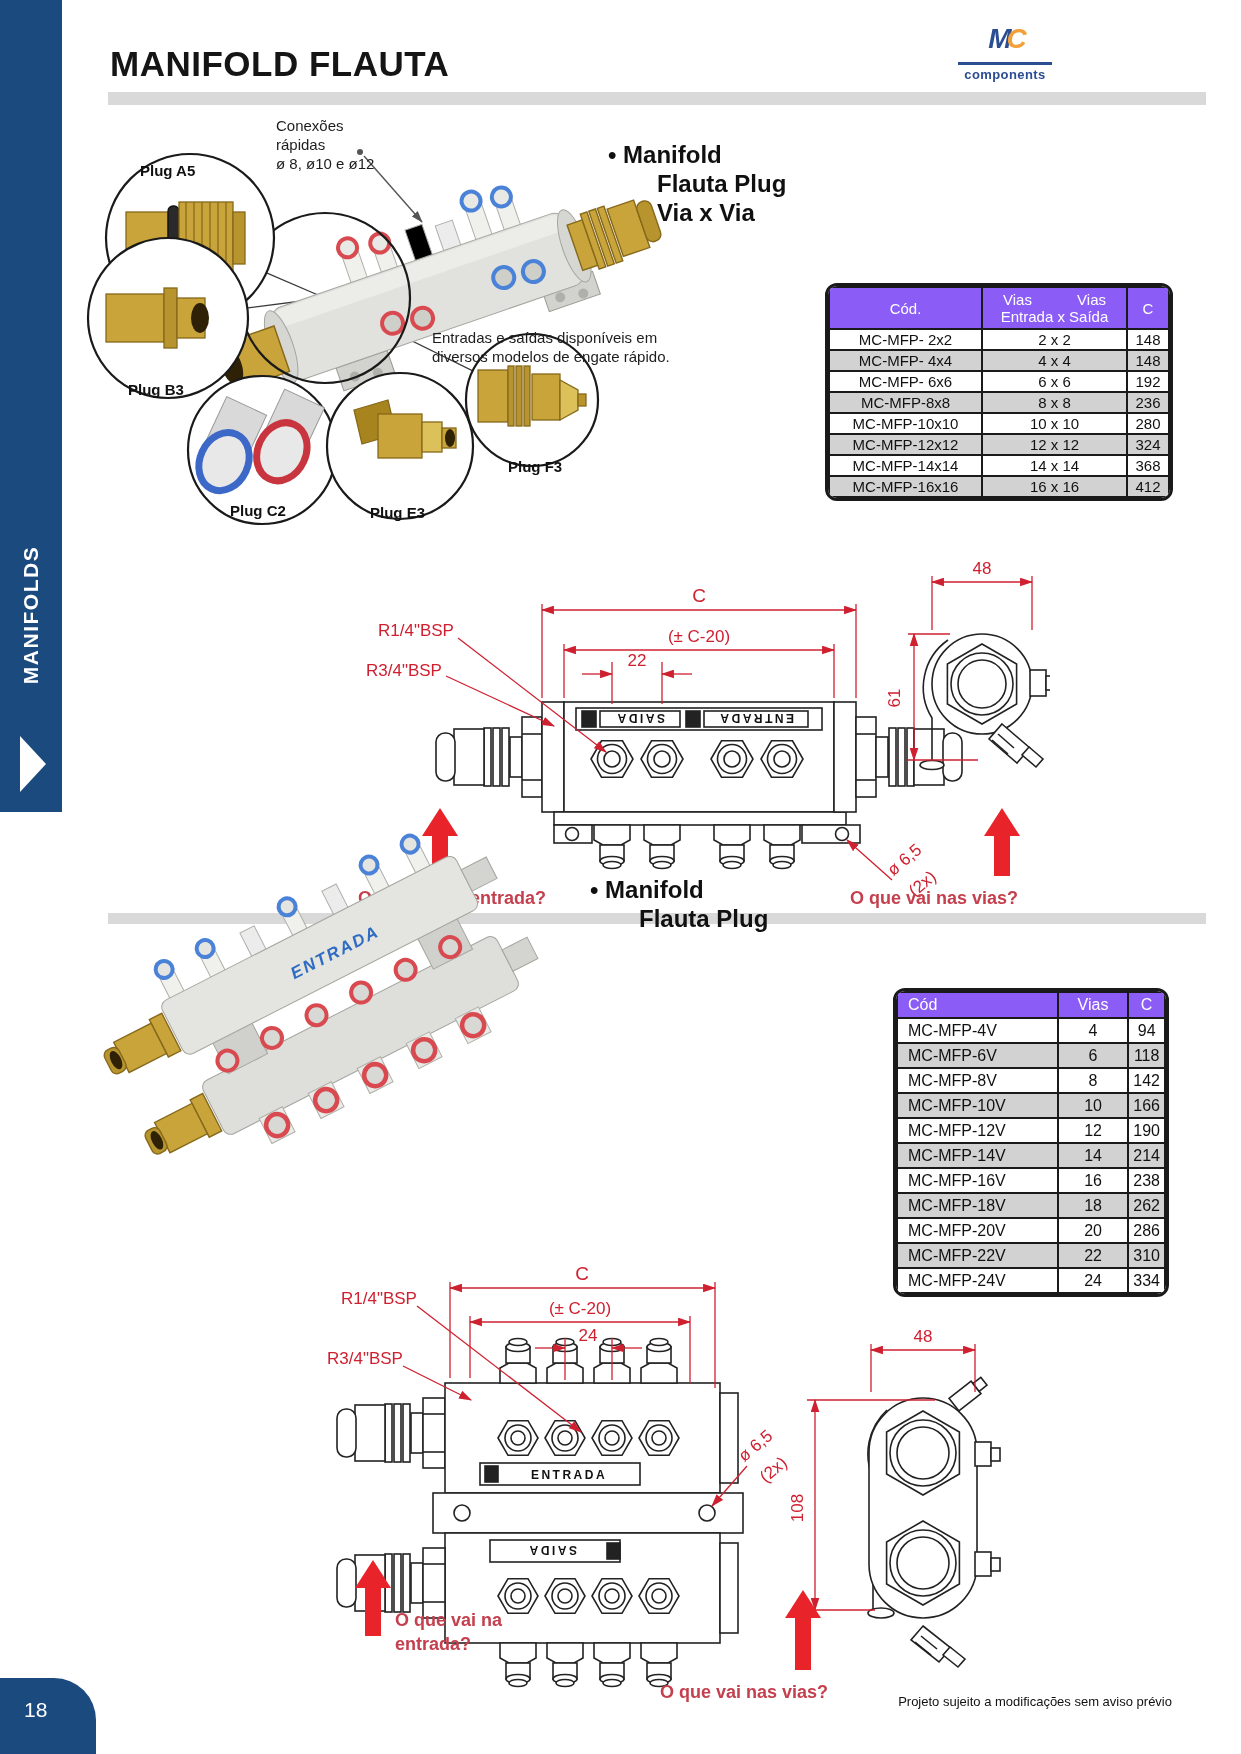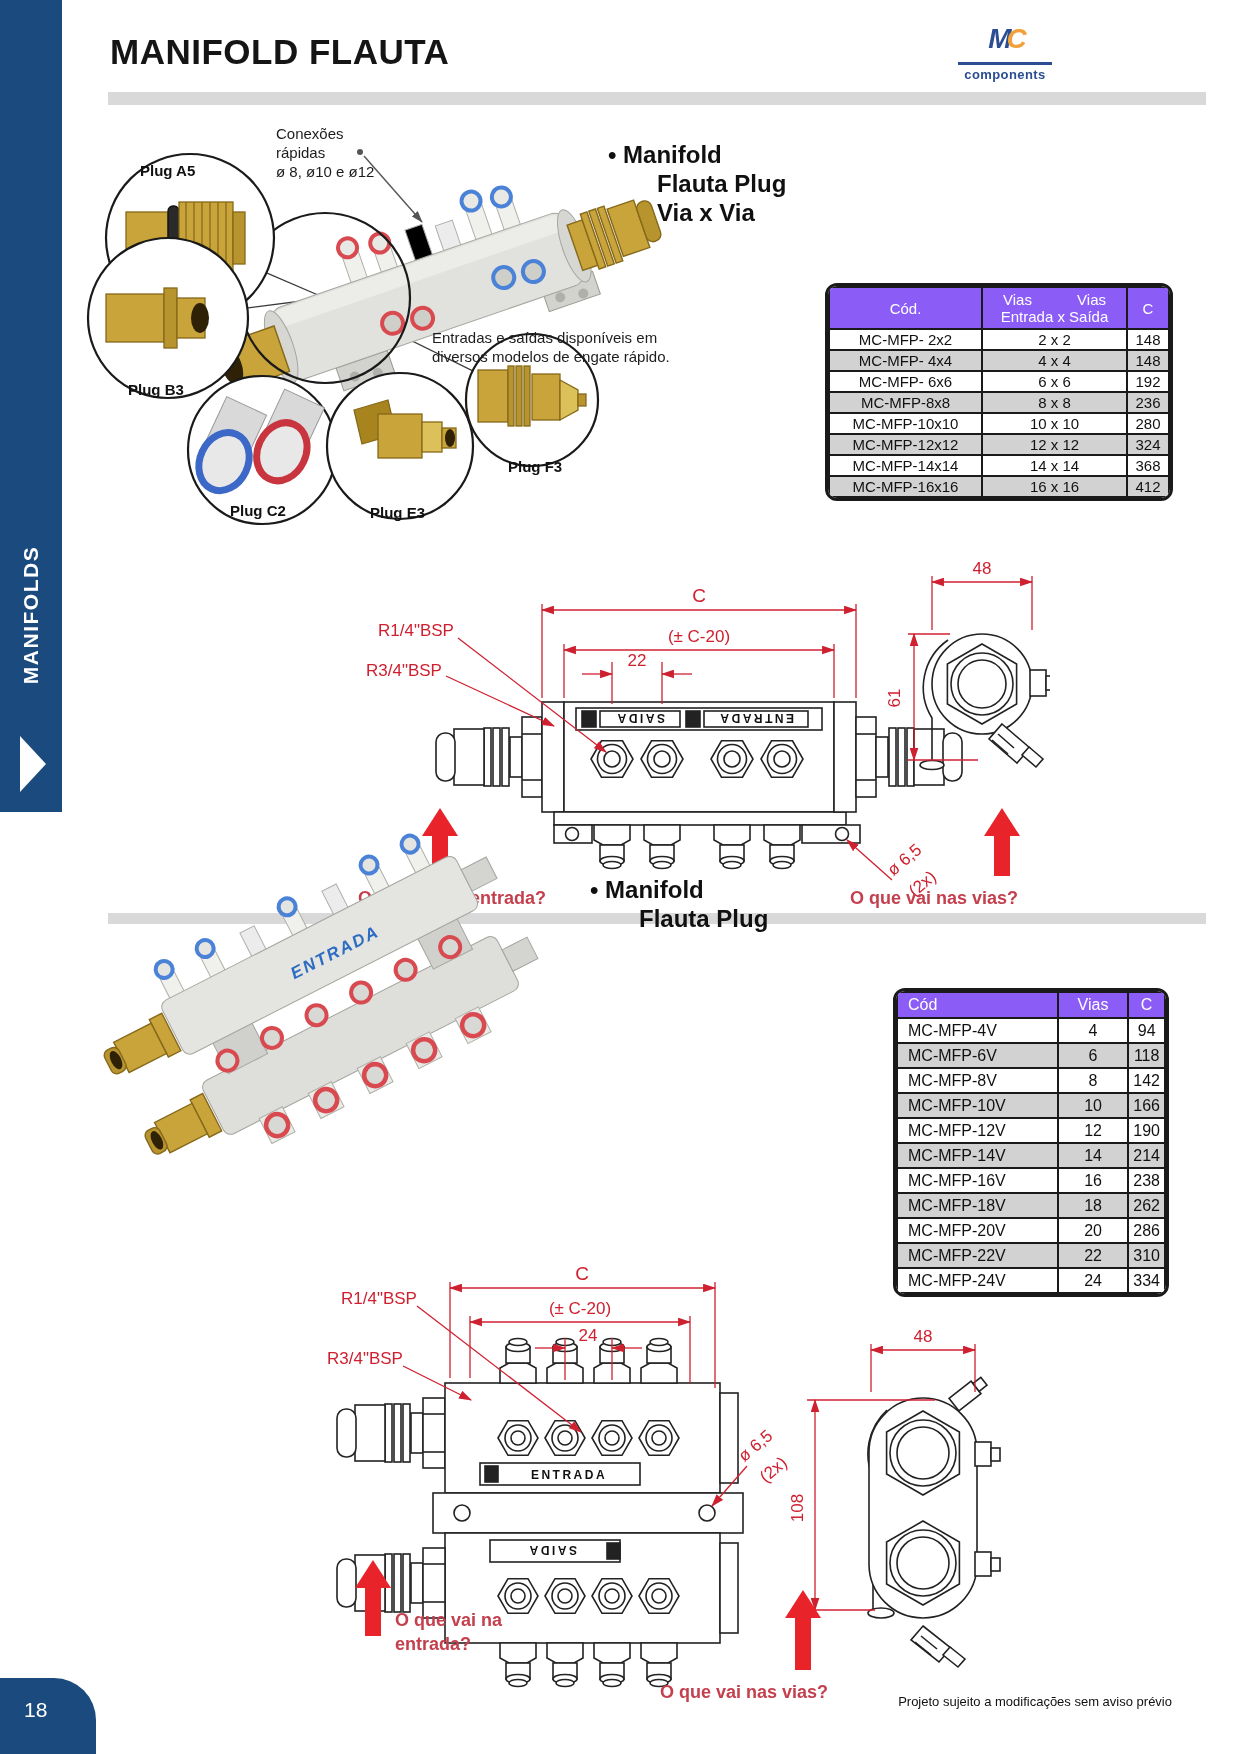--- a/index.html
+++ b/index.html
@@ -11,21 +11,21 @@
                  display:flex;align-items:center;justify-content:center;}
   .sidebar-label span{transform:rotate(-90deg);white-space:nowrap;color:#fff;
                  font-size:21px;font-weight:bold;letter-spacing:1.5px;}
   .sidebar-arrow{position:absolute;left:20px;top:736px;width:0;height:0;
                  border-left:26px solid #fff;border-top:28px solid transparent;
                  border-bottom:28px solid transparent;}
   .page-tab{position:absolute;left:0;top:1678px;width:96px;height:76px;background:#1b4a7e;
             border-top-right-radius:42px;}
   .page-num{position:absolute;left:24px;top:1698px;color:#fff;font-size:21px;}
   
-  .header-title{position:absolute;left:110px;top:32px;font-size:35px;font-weight:bold;
+  .header-title{position:absolute;left:110px;top:44px;font-size:35px;font-weight:bold;
                 color:#151515;letter-spacing:.5px;}
   .logo{position:absolute;left:952px;top:16px;width:106px;text-align:center;}
   .logo-mc{font-size:28px;font-weight:bold;font-style:italic;letter-spacing:-5px;line-height:46px;}
   .logo-mc .m{color:#2b4d92;} .logo-mc .c{color:#f2a13a;}
   .logo-rule{height:3px;background:#2b4d92;margin:0 6px 2px 6px;}
   .logo-sub{font-size:13px;font-weight:bold;color:#2b4d92;letter-spacing:.4px;}
   .rule{position:absolute;background:#d9d9d9;}
   .rule1{left:108px;top:92px;width:1098px;height:13px;}
   .rule2{left:108px;top:913px;width:1098px;height:11px;}
   
@@ -201,21 +201,21 @@
           <rect x="446" y="258" width="6" height="60" fill="#b8942f"></rect>
           <rect x="454" y="258" width="6" height="60" fill="#b8942f"></rect>
         <rect x="462" y="266" width="28" height="46"></rect>
         <polygon points="490,272 508,282 508,302 490,312" fill="#dcc05a"></polygon>
         <rect x="508" y="286" width="8" height="12" fill="#b8942f"></rect>
       </g>
       <text class="plugLbl" x="438" y="364">Plug F3</text>
     </g>
   </svg>
 
-  <div class="callout" style="left:276px;top:124px;">
+  <div class="callout" style="left:276px;top:116px;">
     <div>Conexões</div>
     <div>rápidas</div>
     <div>ø 8, ø10 e ø12</div>
   </div>
   <div class="callout" style="left:432px;top:328px;width:260px;">
     <div>Entradas e saídas disponíveis em</div>
     <div>diversos modelos de engate rápido.</div>
   </div>
 
   <div class="heading" style="left:608px;top:140px;">

